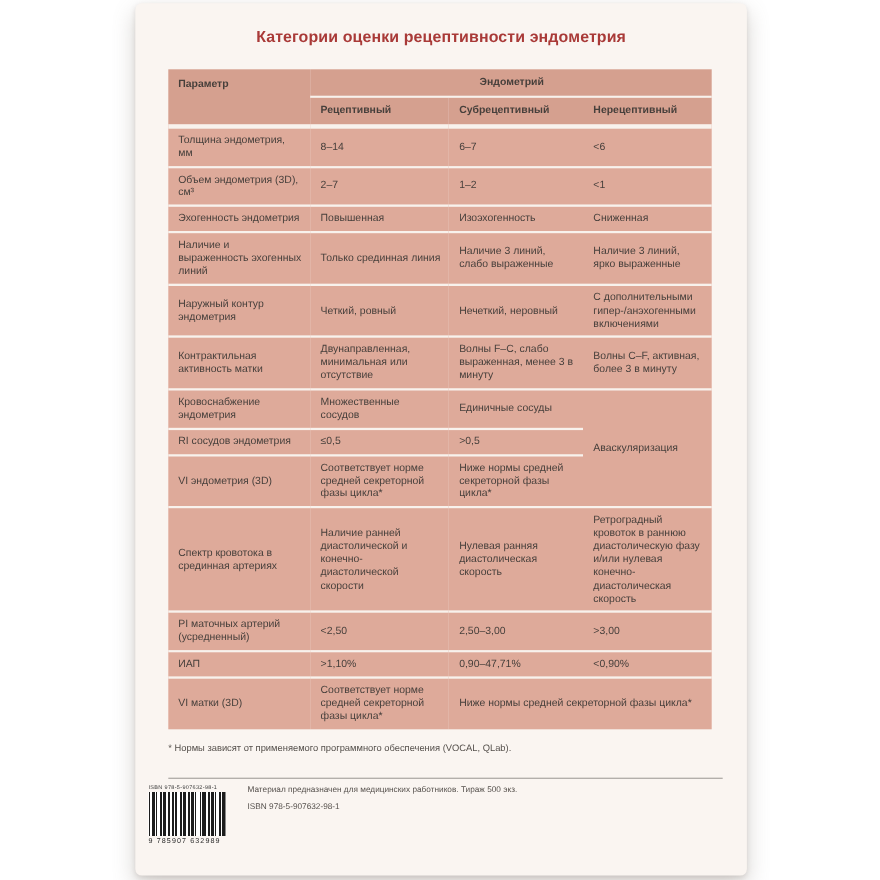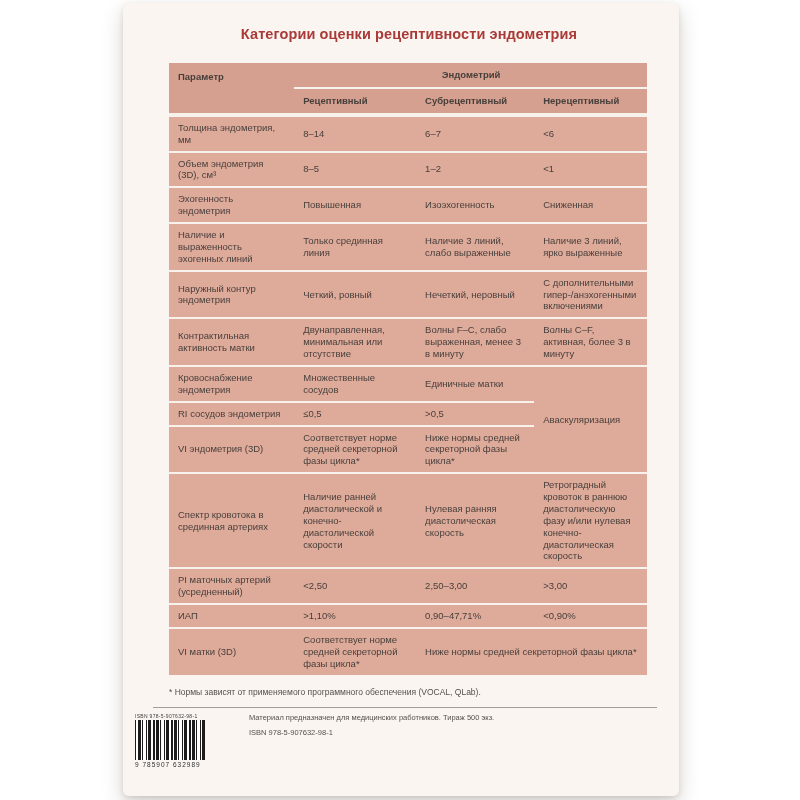--- a/index.html
+++ b/index.html
@@ -19,21 +19,20 @@
     position:relative;
     overflow:hidden;
   }
   .page{
     position:absolute;
     left:123px; top:3px;
     width:556px; height:793px;
     background:var(--page-bg);
     border-radius:6px;
     box-shadow:0 8px 20px rgba(120,108,100,.30), 0 2px 5px rgba(120,108,100,.18);
-    padding-left:16px;
   }
   .title{
     margin-top:23px;
     text-align:center;
     color:var(--title-red);
     font-size:14.5px;
     font-weight:bold;
     letter-spacing:.1px;
   }
   .tbl-wrap{ margin:21px 32px 0 30px; }
@@ -84,21 +83,21 @@
       #1c1c1c 3px 5.5px, #fff 5.5px 6.5px,
       #1c1c1c 6.5px 7.5px, #fff 7.5px 10.5px,
       #1c1c1c 10.5px 12px, #fff 12px 13px,
       #1c1c1c 13px 16px, #fff 16px 18px);
     background-color:#fff;
   }
   .barcode-digits{
     font-size:6.5px; color:#2e2e2e; letter-spacing:1px; white-space:nowrap;
     margin-top:1px;
   }
-  .imprint-text{ width:436px; font-size:7.5px; color:var(--ink-soft); line-height:1.45;margin-left:24px; }
+  .imprint-text{ width:436px; font-size:7.5px; color:var(--ink-soft); line-height:1.45; }
   .imprint-text p{ margin-bottom:4px; }
 </style>
 </head>
 <body>
 
 <div class="page">
 
   <div class="title">Категории оценки рецептивности эндометрия</div>
 
   <div class="tbl-wrap">
@@ -122,21 +121,21 @@
       </thead>
       <tbody>
         <tr>
           <td>Толщина эндометрия, мм</td>
           <td>8–14</td>
           <td>6–7</td>
           <td>&lt;6</td>
         </tr>
         <tr>
           <td>Объем эндометрия (3D), см³</td>
-          <td>8–5</td>
+          <td>2–7</td>
           <td>1–2</td>
           <td>&lt;1</td>
         </tr>
         <tr>
           <td>Эхогенность эндометрия</td>
           <td>Повышенная</td>
           <td>Изоэхогенность</td>
           <td>Сниженная</td>
         </tr>
         <tr>
@@ -153,21 +152,21 @@
         </tr>
         <tr>
           <td>Контрактильная активность матки</td>
           <td>Двунаправленная, минимальная или отсутствие</td>
           <td>Волны F–C, слабо выраженная, менее 3 в минуту</td>
           <td>Волны C–F, активная, более 3 в минуту</td>
         </tr>
         <tr>
           <td>Кровоснабжение эндометрия</td>
           <td>Множественные сосудов</td>
-          <td>Единичные матки</td>
+          <td>Единичные сосуды</td>
           <td class="avask" rowspan="3">Аваскуляризация</td>
         </tr>
         <tr>
           <td>RI сосудов эндометрия</td>
           <td>≤0,5</td>
           <td>&gt;0,5</td>
         </tr>
         <tr>
           <td>VI эндометрия (3D)</td>
           <td>Соответствует норме средней секреторной фазы цикла*</td>

